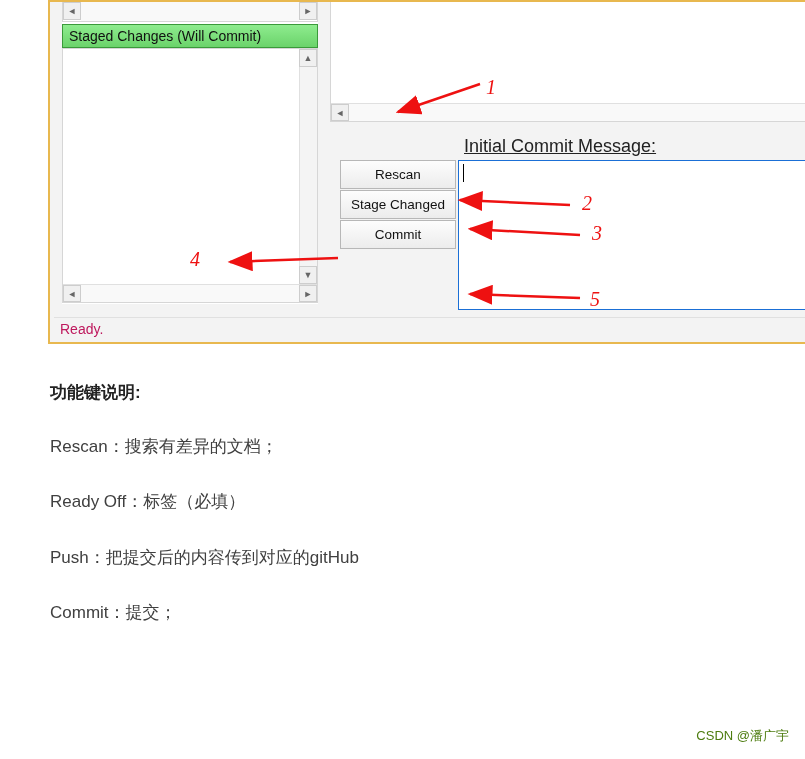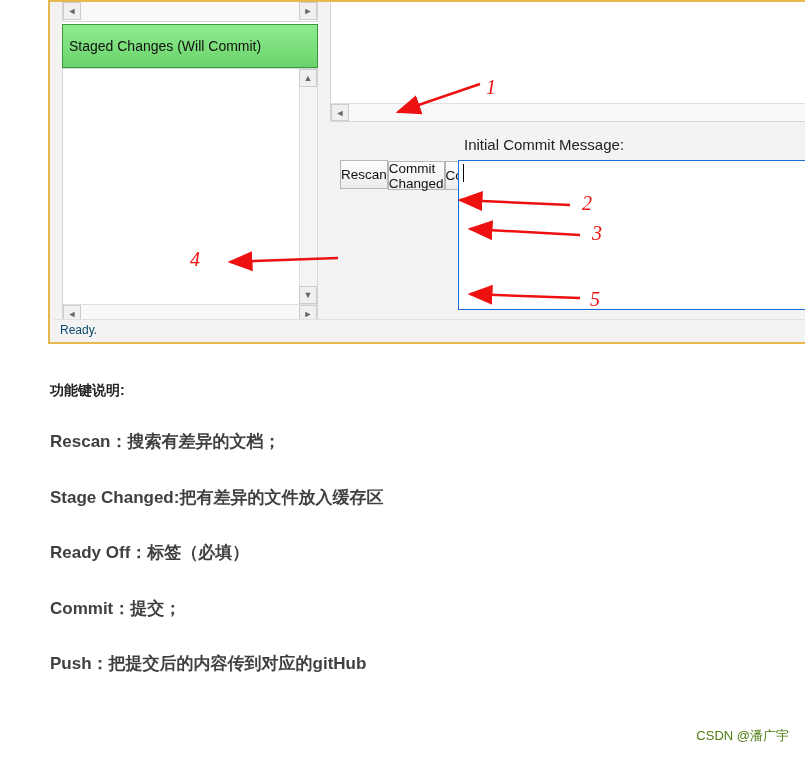--- a/index.html
+++ b/index.html
@@ -49,21 +49,21 @@
     font-size: 9px; color: #666;
   }
   .left-top-scroll .sb-track { flex: 1; background: #f9f9f9; }
 
   .staged-header {
     background: #7be07b;
     background: linear-gradient(#8eec8e, #6bd36b);
     border: 1px solid #3a9a3a;
     color: #111;
     font-size: 14px;
-    padding: 13px 6px;
+    padding: 3px 6px;
     margin-top: 2px;
   }
 
   .staged-body {
     position: relative;
     height: 255px;
     border: 1px solid #d6d6d6;
     background: #fff;
   }
   .staged-body .v-track {
@@ -103,29 +103,30 @@
   .right-top .h-bar {
     position: absolute; left: 0; right: 0; bottom: 0; height: 18px;
     background: #f9f9f9; border-top: 1px solid #e0e0e0;
     display: flex;
   }
   .right-top .h-bar .sb-left { width: 18px; height: 17px; background: #f0f0f0; border: 1px solid #cdcdcd; display:flex;align-items:center;justify-content:center;font-size:9px;color:#666;}
 
   .commit-label {
     position: absolute;
     left: 414px; top: 134px;
-    font-size: 15px;
+    font-size: 18px;
     color: #222;
+    text-decoration: underline;
   }
 
   .button-col {
     position: absolute;
     left: 290px; top: 158px;
     width: 116px;
-    display: flex; flex-direction: row;
+    display: flex; flex-direction: column;
   }
   .gbtn {
     height: 29px;
     background: linear-gradient(#fdfdfd, #ececec);
     border: 1px solid #b7b7b7;
     font-size: 13.5px;
     color: #111;
     display: flex; align-items: center; justify-content: center;
     cursor: pointer;
   }
@@ -144,44 +145,44 @@
     display: inline-block;
     width: 1px; height: 18px;
     background: #000;
     vertical-align: top;
     margin-top: 1px;
   }
 
   .status-bar {
     position: absolute;
     left: 4px; bottom: 2px; right: 0;
-    font-size: 12px;
-    color: #0c4a6e;
+    font-size: 14px;
+    color: #be185d;
     padding: 3px 6px;
     border-top: 1px solid #e0e0e0;
     background: #f3f3f3;
   }
 
   
   .anno { position: absolute; pointer-events: none; }
   .anno-num { color: #e11; font-size: 20px; font-family: serif; font-style: italic; }
 
   
   .article {
     position: absolute;
     left: 50px; top: 380px; right: 20px;
     font-size: 17px;
     color: #404040;
     line-height: 1.5;
   }
   .article h4 {
-    font-size: 14px; font-weight: bold; color: #222;
+    font-size: 17px; font-weight: bold; color: #222;
     margin: 0 0 28px 0;
   }
-  .article p { margin: 0 0 30px 0; font-weight: 700; }
+  .article p { margin: 0 0 30px 0; font-weight: 400; }
 
   .watermark {
     position: absolute;
     right: 16px; bottom: 14px;
     font-size: 13px;
     color: #4d7c0f;
   }
 </style>
 </head>
 <body>
@@ -210,21 +211,21 @@
   <div class="right-top">
     <div class="h-bar">
       <div class="sb-left">◄</div>
     </div>
   </div>
 
   <div class="commit-label">Initial Commit Message:</div>
 
   <div class="button-col">
     <div class="gbtn">Rescan</div>
-    <div class="gbtn">Commit Changed</div>
+    <div class="gbtn">Stage Changed</div>
     <div class="gbtn">Commit</div>
   </div>
 
   <div class="msg-box">
     <span class="cursor-bar"></span><span></span>
   </div>
 
   <div class="status-bar">Ready.</div>
 </div>
 
@@ -247,19 +248,18 @@
 </svg>
 <div class="anno anno-num" style="left:486px;top:76px;">1</div>
 <div class="anno anno-num" style="left:582px;top:192px;">2</div>
 <div class="anno anno-num" style="left:592px;top:222px;">3</div>
 <div class="anno anno-num" style="left:190px;top:248px;">4</div>
 <div class="anno anno-num" style="left:590px;top:288px;">5</div>
 
 <div class="article">
   <h4>功能键说明:</h4>
   <p>Rescan：搜索有差异的文档；</p>
-  <p>Stage Changed:把有差异的文件放入缓存区</p>
   <p>Ready Off：标签（必填）</p>
+  <p>Push：把提交后的内容传到对应的gitHub</p>
   <p>Commit：提交；</p>
-  <p>Push：把提交后的内容传到对应的gitHub</p>
 </div>
 
 <div class="watermark">CSDN @潘广宇</div>
 
 </body></html>

